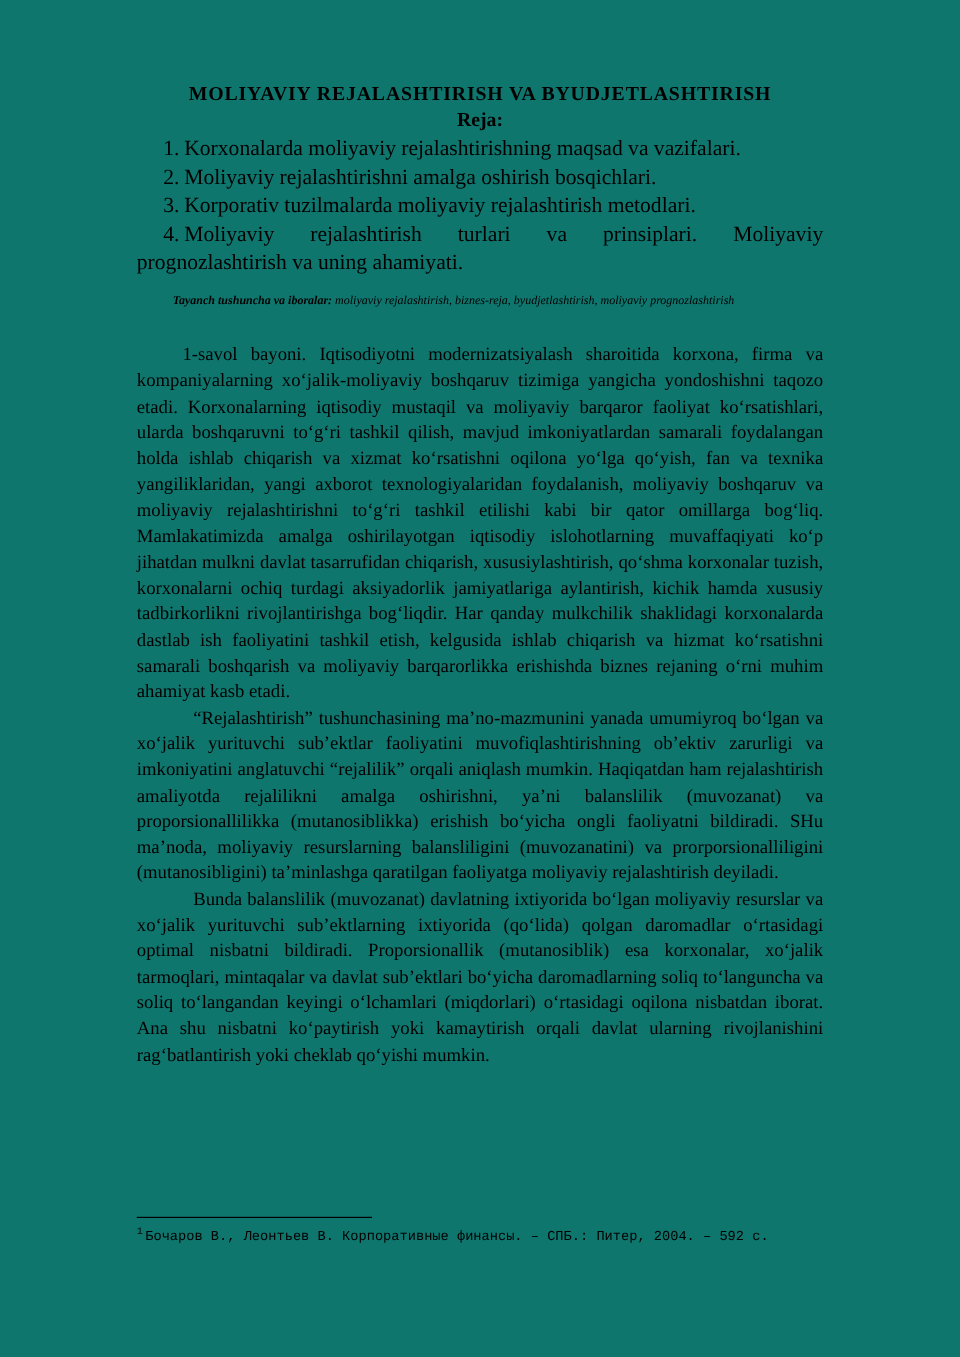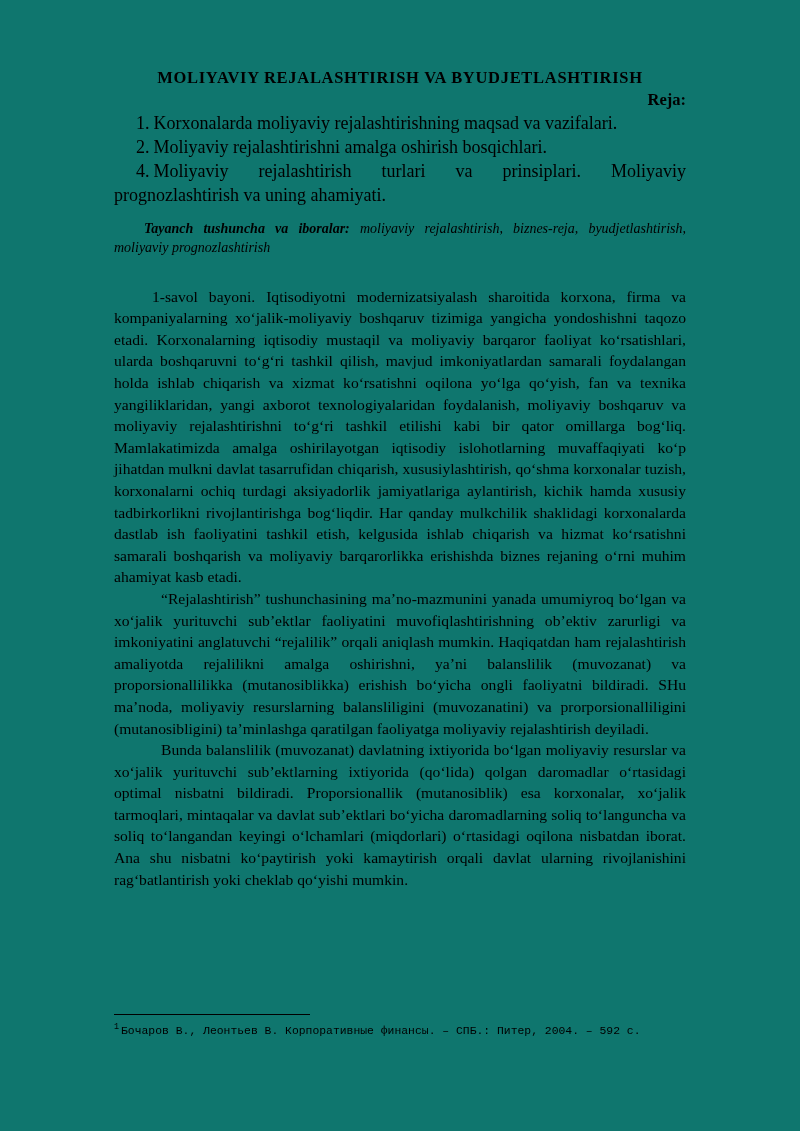--- a/index.html
+++ b/index.html
@@ -30,42 +30,42 @@
     font-size: 16.5px;
     font-weight: bold;
     text-align: center;
     letter-spacing: 0.7px;
     line-height: 1.25;
     margin: 0 0 1px 0;
   }
   .reja-label {
     font-size: 16.5px;
     font-weight: bold;
-    text-align: right;
+    text-align: center;
     line-height: 1.2;
     margin: 0 0 3px 0;
   }
   ol.reja-list {
     list-style: none;
     margin: 0;
     padding: 0;
     font-size: 18px;
     line-height: 1.32;
   }
   ol.reja-list > li {
     text-align: justify;
     text-indent: 22px;
     margin: 0;
     padding: 0;
   }
   ol.reja-list > li .num {
     margin-right: 4px;
   }
   .keywords {
-    font-size: 14px;
+    font-size: 10px;
     font-style: italic;
     line-height: 1.33;
     margin: 13px 0 0 0;
     text-indent: 30px;
     text-align: justify;
   }
   .keywords b {
     font-weight: bold;
     font-style: italic;
   }
@@ -125,20 +125,21 @@
 
   <div class="content">
 
     <h1 class="doc-title">MOLIYAVIY REJALASHTIRISH VA BYUDJETLASHTIRISH</h1>
 
     <div class="reja-label">Reja:</div>
 
     <ol class="reja-list">
       <li><span class="num">1.</span><span>Korxonalarda moliyaviy rejalashtirishning maqsad va vazifalari.</span></li>
       <li><span class="num">2.</span><span>Moliyaviy rejalashtirishni amalga oshirish bosqichlari.</span></li>
+      <li><span class="num">3.</span><span>Korporativ tuzilmalarda moliyaviy rejalashtirish metodlari.</span></li>
       <li><span class="num">4.</span><span>Moliyaviy rejalashtirish turlari va prinsiplari. Moliyaviy prognozlashtirish va uning ahamiyati.</span></li>
     </ol>
 
     <p class="keywords"><b>Tayanch tushuncha va iboralar:</b><span> moliyaviy rejalashtirish, biznes-reja, byudjetlashtirish, moliyaviy prognozlashtirish</span></p>
 
     <p class="body-text first"><b>1-savol bayoni.</b><span> Iqtisodiyotni modernizatsiyalash sharoitida korxona, firma va kompaniyalarning xo‘jalik-moliyaviy boshqaruv tizimiga yangicha yondoshishni taqozo etadi. Korxonalarning iqtisodiy mustaqil va moliyaviy barqaror faoliyat ko‘rsatishlari, ularda boshqaruvni to‘g‘ri tashkil qilish, mavjud imkoniyatlardan samarali foydalangan holda ishlab chiqarish va xizmat ko‘rsatishni oqilona yo‘lga qo‘yish, fan va texnika yangiliklaridan, yangi axborot texnologiyalaridan foydalanish, moliyaviy boshqaruv va moliyaviy rejalashtirishni to‘g‘ri tashkil etilishi kabi bir qator omillarga bog‘liq. Mamlakatimizda amalga oshirilayotgan iqtisodiy islohotlarning muvaffaqiyati ko‘p jihatdan mulkni davlat tasarrufidan chiqarish, xususiylashtirish, qo‘shma korxonalar tuzish, korxonalarni ochiq turdagi aksiyadorlik jamiyatlariga aylantirish, kichik hamda xususiy tadbirkorlikni rivojlantirishga bog‘liqdir. Har qanday mulkchilik shaklidagi korxonalarda dastlab ish faoliyatini tashkil etish, kelgusida ishlab chiqarish va hizmat ko‘rsatishni samarali boshqarish va moliyaviy barqarorlikka erishishda biznes rejaning o‘rni muhim ahamiyat kasb etadi.</span></p>
 
     <p class="body-text wide-indent"><span>“Rejalashtirish” tushunchasining ma’no-mazmunini  yanada umumiyroq bo‘lgan va xo‘jalik yurituvchi sub’ektlar faoliyatini muvofiqlashtirishning ob’ektiv zarurligi va imkoniyatini anglatuvchi “rejalilik” orqali aniqlash mumkin. Haqiqatdan ham  rejalashtirish amaliyotda rejalilikni amalga oshirishni, ya’ni balanslilik (muvozanat) va proporsionallilikka (mutanosiblikka) erishish bo‘yicha ongli faoliyatni bildiradi. SHu ma’noda, moliyaviy resurslarning balansliligini (muvozanatini) va prorporsionalliligini (mutanosibligini) ta’minlashga qaratilgan faoliyatga moliyaviy rejalashtirish deyiladi.</span></p>
 
     <p class="body-text wide-indent"><span>Bunda balanslilik (muvozanat) davlatning ixtiyorida bo‘lgan moliyaviy resurslar va xo‘jalik yurituvchi sub’ektlarning ixtiyorida (qo‘lida) qolgan daromadlar o‘rtasidagi optimal nisbatni bildiradi. Proporsionallik (mutanosiblik) esa korxonalar, xo‘jalik tarmoqlari, mintaqalar va davlat sub’ektlari bo‘yicha daromadlarning soliq to‘languncha va soliq to‘langandan keyingi o‘lchamlari (miqdorlari) o‘rtasidagi oqilona nisbatdan iborat. Ana shu nisbatni ko‘paytirish yoki kamaytirish orqali davlat ularning rivojlanishini rag‘batlantirish yoki cheklab qo‘yishi mumkin.</span></p>

